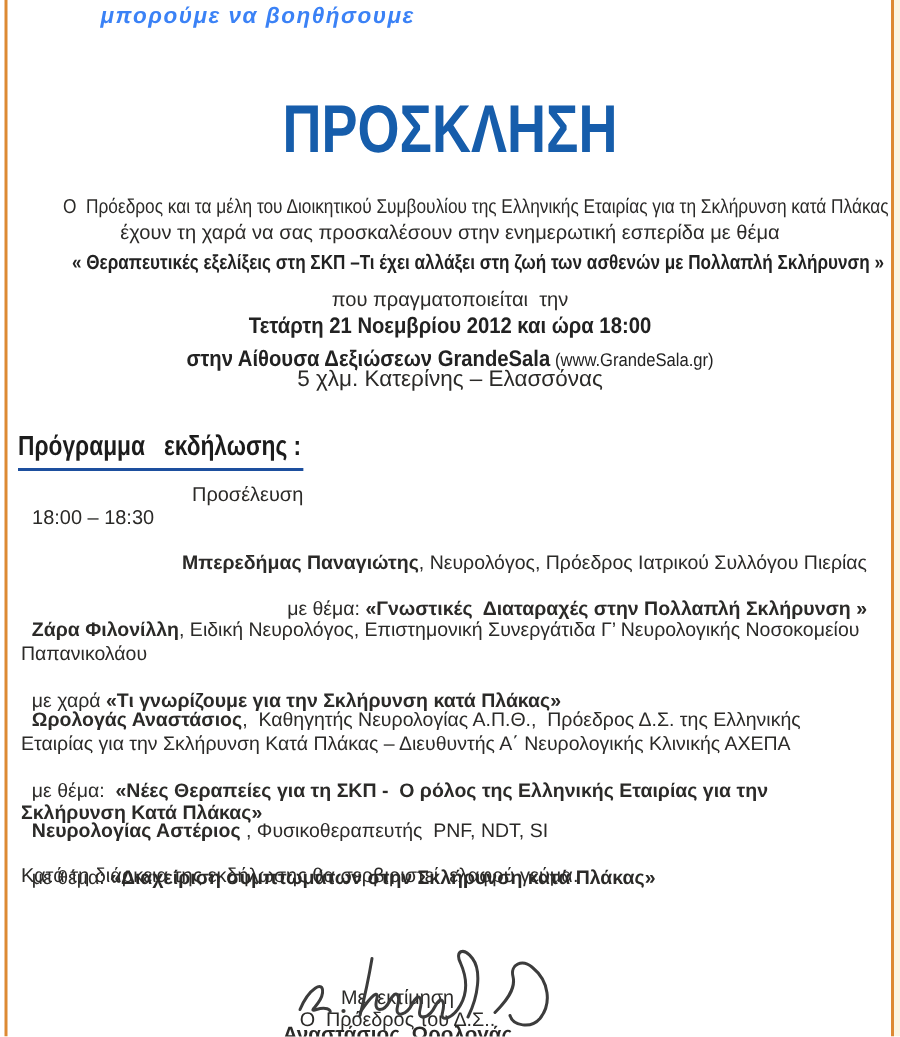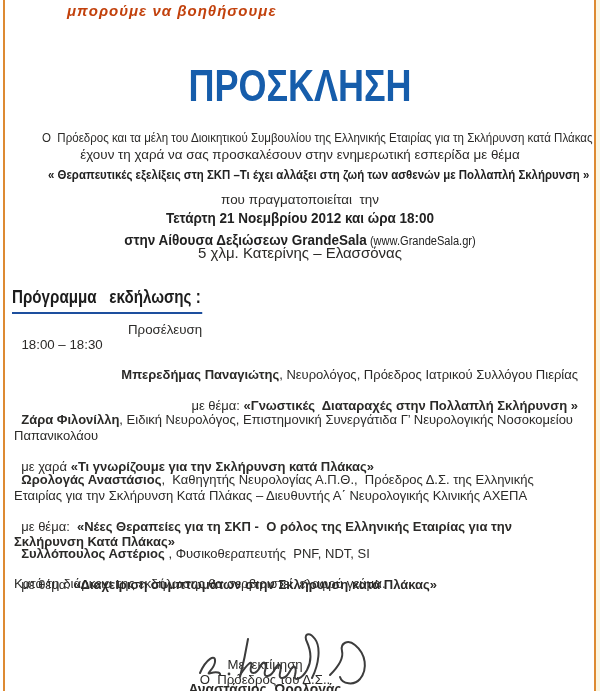--- a/index.html
+++ b/index.html
@@ -7,21 +7,21 @@
     width:600px;height:691px;position:relative;overflow:hidden;
     background:#ffffff;color:#2b2a28;
     font-family:"Liberation Sans","DejaVu Sans",sans-serif;
   }
   .v-border{position:absolute;top:0;height:100%;width:2px;background:#dd8a33;}
   .v-border.left{left:3px;}
   .v-border.right{right:4px;}
   .cream-strip{position:absolute;top:0;right:0;width:4px;height:100%;background:#fbf6e2;}
 
   .tagline{
-    position:absolute;left:67px;top:2px;color:#c2410c;
+    position:absolute;left:67px;top:2px;color:#3b82f6;
     font-style:italic;font-weight:bold;font-size:15px;letter-spacing:1px;
     white-space:pre;
   }
   .tagline-remnant{
     position:absolute;left:76px;top:0;height:3px;width:230px;overflow:hidden;
     color:#f09a35;font-style:italic;font-weight:bold;font-size:15px;letter-spacing:2px;
     white-space:pre;
   }
 
   .main-title{
@@ -111,21 +111,21 @@
   <span class="bold">Ζάρα Φιλονίλλη</span><span>, Ειδική Νευρολόγος, Επιστημονική Συνεργάτιδα Γ’ Νευρολογικής Νοσοκομείου Παπανικολάου</span><br>
   <span>με χαρά </span><span class="bold">«Τι γνωρίζουμε για την Σκλήρυνση κατά Πλάκας»</span>
 </div>
 
 <div class="speaker sp3">
   <span class="bold">Ωρολογάς Αναστάσιος</span><span>,  Καθηγητής Νευρολογίας Α.Π.Θ.,  Πρόεδρος Δ.Σ. της Ελληνικής Εταιρίας για την Σκλήρυνση Κατά Πλάκας – Διευθυντής Α΄ Νευρολογικής Κλινικής ΑΧΕΠΑ</span><br>
   <span>με θέμα:  </span><span class="bold">«Νέες Θεραπείες για τη ΣΚΠ -  Ο ρόλος της Ελληνικής Εταιρίας για την Σκλήρυνση Κατά Πλάκας»</span>
 </div>
 
 <div class="speaker sp4">
-  <span class="bold">Συλλόπουλος Αστέριος </span><span>, Φυσικοθεραπευτής  PNF, NDT, SI</span><br>
+  <span class="bold">Νευρολογίας Αστέριος </span><span>, Φυσικοθεραπευτής  PNF, NDT, SI</span><br>
   <span>με θέμα: </span><span class="bold">«Διαχείριση συμπτωμάτων στην Σκλήρυνση κατά Πλάκας»</span>
 </div>
 
 <div class="meal">Κατά τη διάρκεια της εκδήλωσης θα σερβιριστεί  ελαφρύ γεύμα.</div>
 
 <div class="closing regards">Με  εκτίμηση</div>
 <div class="closing president">Ο  Πρόεδρος του Δ.Σ..</div>
 
 <svg class="signature" viewBox="0 0 205 57" xmlns="http://www.w3.org/2000/svg">
   <g fill="none" stroke="#3c3c3c" stroke-width="2" stroke-linecap="round">

